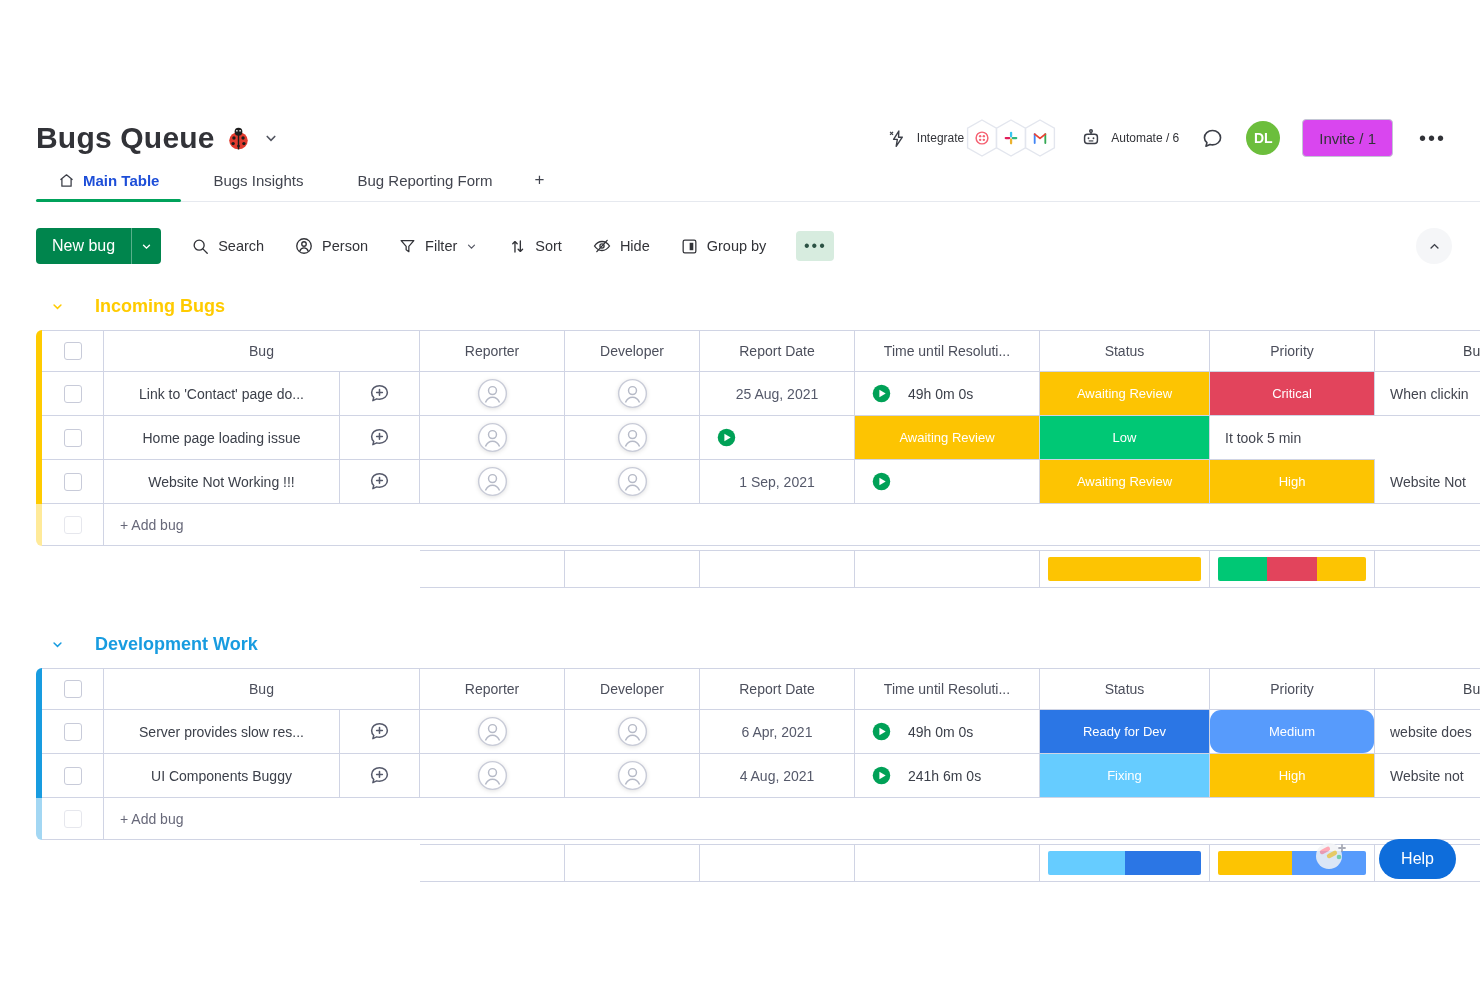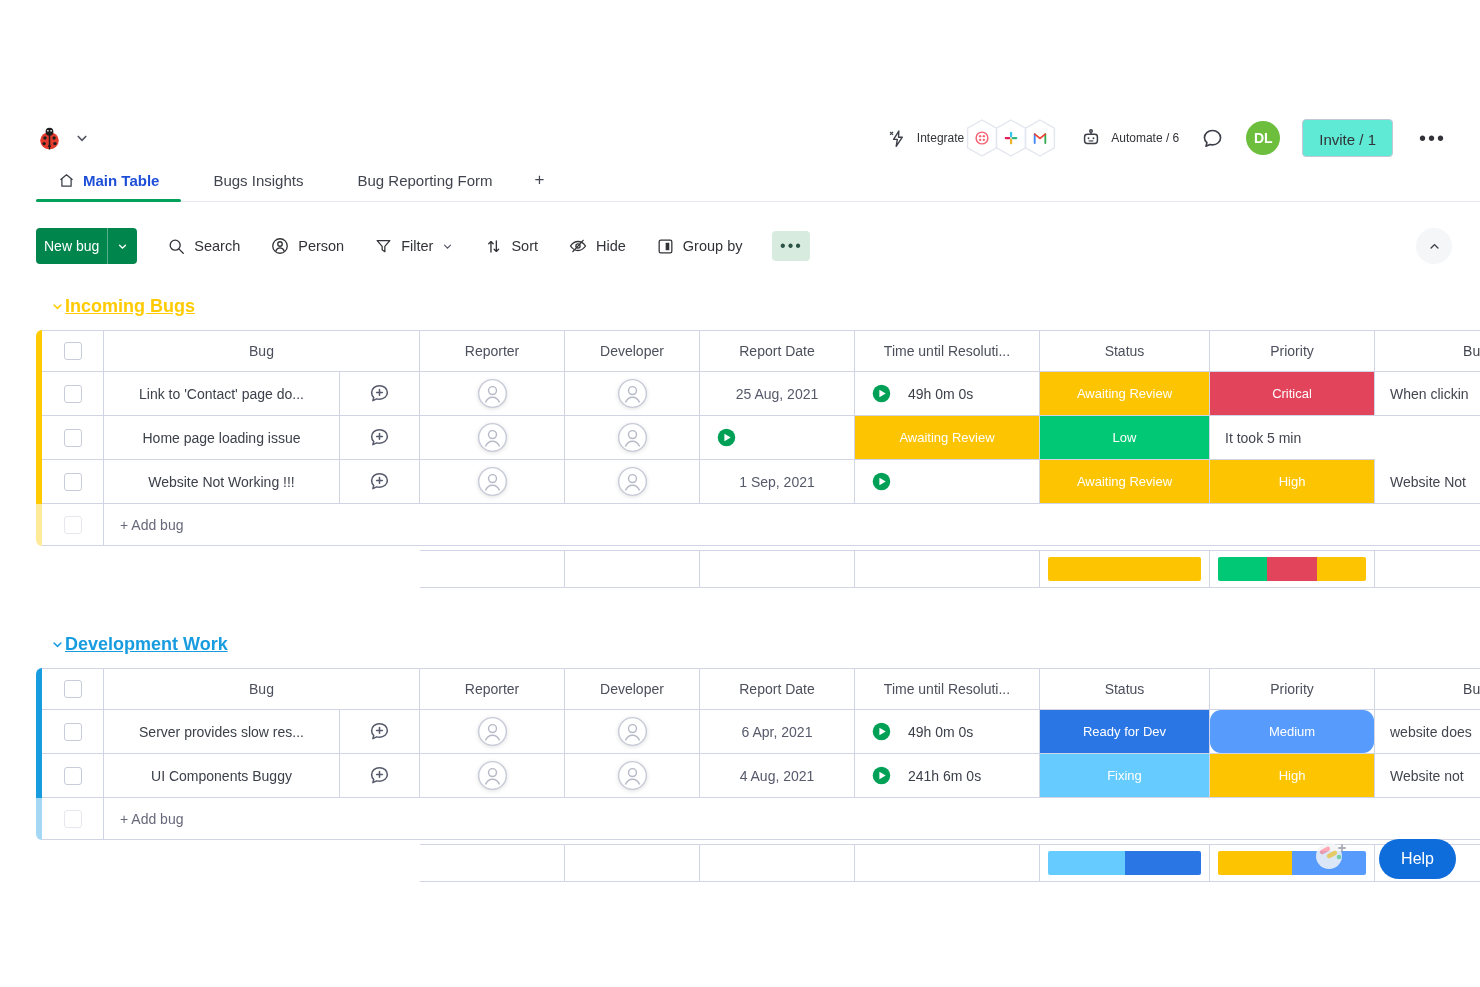--- a/index.html
+++ b/index.html
@@ -21,58 +21,58 @@
   .hdr-right { display:flex; align-items:center; gap:22px; }
   .hdr-item { display:flex; align-items:center; gap:9px; font-size:12px; color:#323338; cursor:pointer; }
   .hexes { display:flex; margin-left:-2px; }
   .hex { width:36px; height:40px; position:relative; margin-left:-7px; }
   .hex .logo { position:absolute; left:50%; top:50%; transform:translate(-50%,-50%); width:17px; height:17px; }
   .avatar {
     width:34px; height:34px; border-radius:50%; color:#fff; font-size:14px; font-weight:bold;
     display:flex; align-items:center; justify-content:center;
   }
   .invite-btn {
-    border:1px solid #c3c6d4; border-radius:4px; height:38px; padding:8px 16px;
-    display:flex; align-items:flex-end; font-size:15px; background:#5eead4; cursor:pointer;
+    border:1px solid #c3c6d4; border-radius:4px; height:38px; padding:0 16px;
+    display:flex; align-items:center; font-size:15px; background:#d946ef; cursor:pointer;
   }
   .dots { font-size:20px; letter-spacing:2px; color:#323338; cursor:pointer; padding:4px; }
 
   
   .tabs { display:flex; gap:10px; border-bottom:1px solid #e6e9ef; padding-right:36px; }
   .tab {
     display:flex; align-items:center; gap:8px; padding:6px 22px 11px; font-size:15px;
     color:#42454f; cursor:pointer; position:relative;
   }
   .tab.active { font-weight:bold; color:#1d4ed8; }
   .tab.active::after {
     content:""; position:absolute; left:0; right:0; bottom:-1px; height:3px;
     background:#00a25b; border-radius:2px;
   }
   .tab.plus { padding:6px 10px 11px; font-size:17px; color:#42454f; }
 
   
   .toolbar { margin-top:26px; display:flex; align-items:center; gap:30px; padding-right:28px; height:36px; }
   .newbug { display:flex; height:36px; border-radius:4px; overflow:hidden; color:#fff; cursor:pointer; }
-  .newbug .main { padding:0 8px; display:flex; align-items:center; font-size:14px; }
+  .newbug .main { padding:0 16px; display:flex; align-items:center; font-size:16px; }
   .newbug .arrow { width:30px; display:flex; align-items:center; justify-content:center; border-left:1px solid rgba(255,255,255,.35); }
   .tool { display:flex; align-items:center; gap:8px; font-size:14.5px; cursor:pointer; }
   .more-btn {
     width:38px; height:30px; border-radius:4px; background:#d7ecdf;
     display:flex; align-items:center; justify-content:center; font-size:16px; letter-spacing:2px;
     color:#2b5244; cursor:pointer;
   }
   .collapse-btn {
     margin-left:auto; width:36px; height:36px; border-radius:50%; background:#f5f6f8;
     display:flex; align-items:center; justify-content:center; cursor:pointer;
   }
 
   
   .group { margin-top:32px; }
   .group.second { margin-top:46px; }
-  .group-head { display:flex; align-items:center; gap:0; margin:0 0 13px 14px; font-size:18px; font-weight:bold; cursor:pointer;text-decoration:underline; }
+  .group-head { display:flex; align-items:center; gap:30px; margin:0 0 13px 14px; font-size:18px; font-weight:bold; cursor:pointer; }
   .tbl { position:relative; padding-left:6px; width:1599px; }
   .sidebar { position:absolute; left:0; top:0; bottom:0; width:6px; border-radius:6px 0 0 6px; overflow:hidden; display:flex; flex-direction:column; }
   .sidebar .solid { flex:1; }
   .sidebar .pale { height:42px; opacity:.4; }
   .grid { display:grid; grid-template-columns:62px 236px 80px 145px 135px 155px 185px 170px 165px 260px; width:1593px; }
   .c {
     height:44px; background:#fff; border-right:1px solid #d0d4e4; border-bottom:1px solid #d0d4e4;
     display:flex; align-items:center; justify-content:center; font-size:14px; color:#3c404a;
   }
   .hdr .c { height:42px; border-top:1px solid #d0d4e4; color:#4c4f5c; }
@@ -104,20 +104,21 @@
   }
   .monday-logo { position:absolute; right:132px; top:841px; width:36px; height:28px; opacity:.85; cursor:pointer; }
 </style>
 </head>
 <body>
 
 <div class="page">
 
   <div class="top">
     <div class="board-title">
+      <span class="name">Bugs Queue</span>
       <span>
         <svg class="icon" width="27" height="27" viewBox="0 0 32 32">
             <ellipse cx="16" cy="18.5" rx="11" ry="10.2" fill="#e23b2e"></ellipse>
             <circle cx="16" cy="8" r="4.6" fill="#1d1d1d"></circle>
             <path d="M16 8v21" stroke="#1d1d1d" stroke-width="1.7"></path>
             <circle cx="10.6" cy="15.4" r="2" fill="#1d1d1d"></circle>
             <circle cx="21.4" cy="15.4" r="2" fill="#1d1d1d"></circle>
             <circle cx="9.6" cy="22" r="2" fill="#1d1d1d"></circle>
             <circle cx="22.4" cy="22" r="2" fill="#1d1d1d"></circle>
             <circle cx="16" cy="25" r="1.6" fill="#1d1d1d"></circle>

